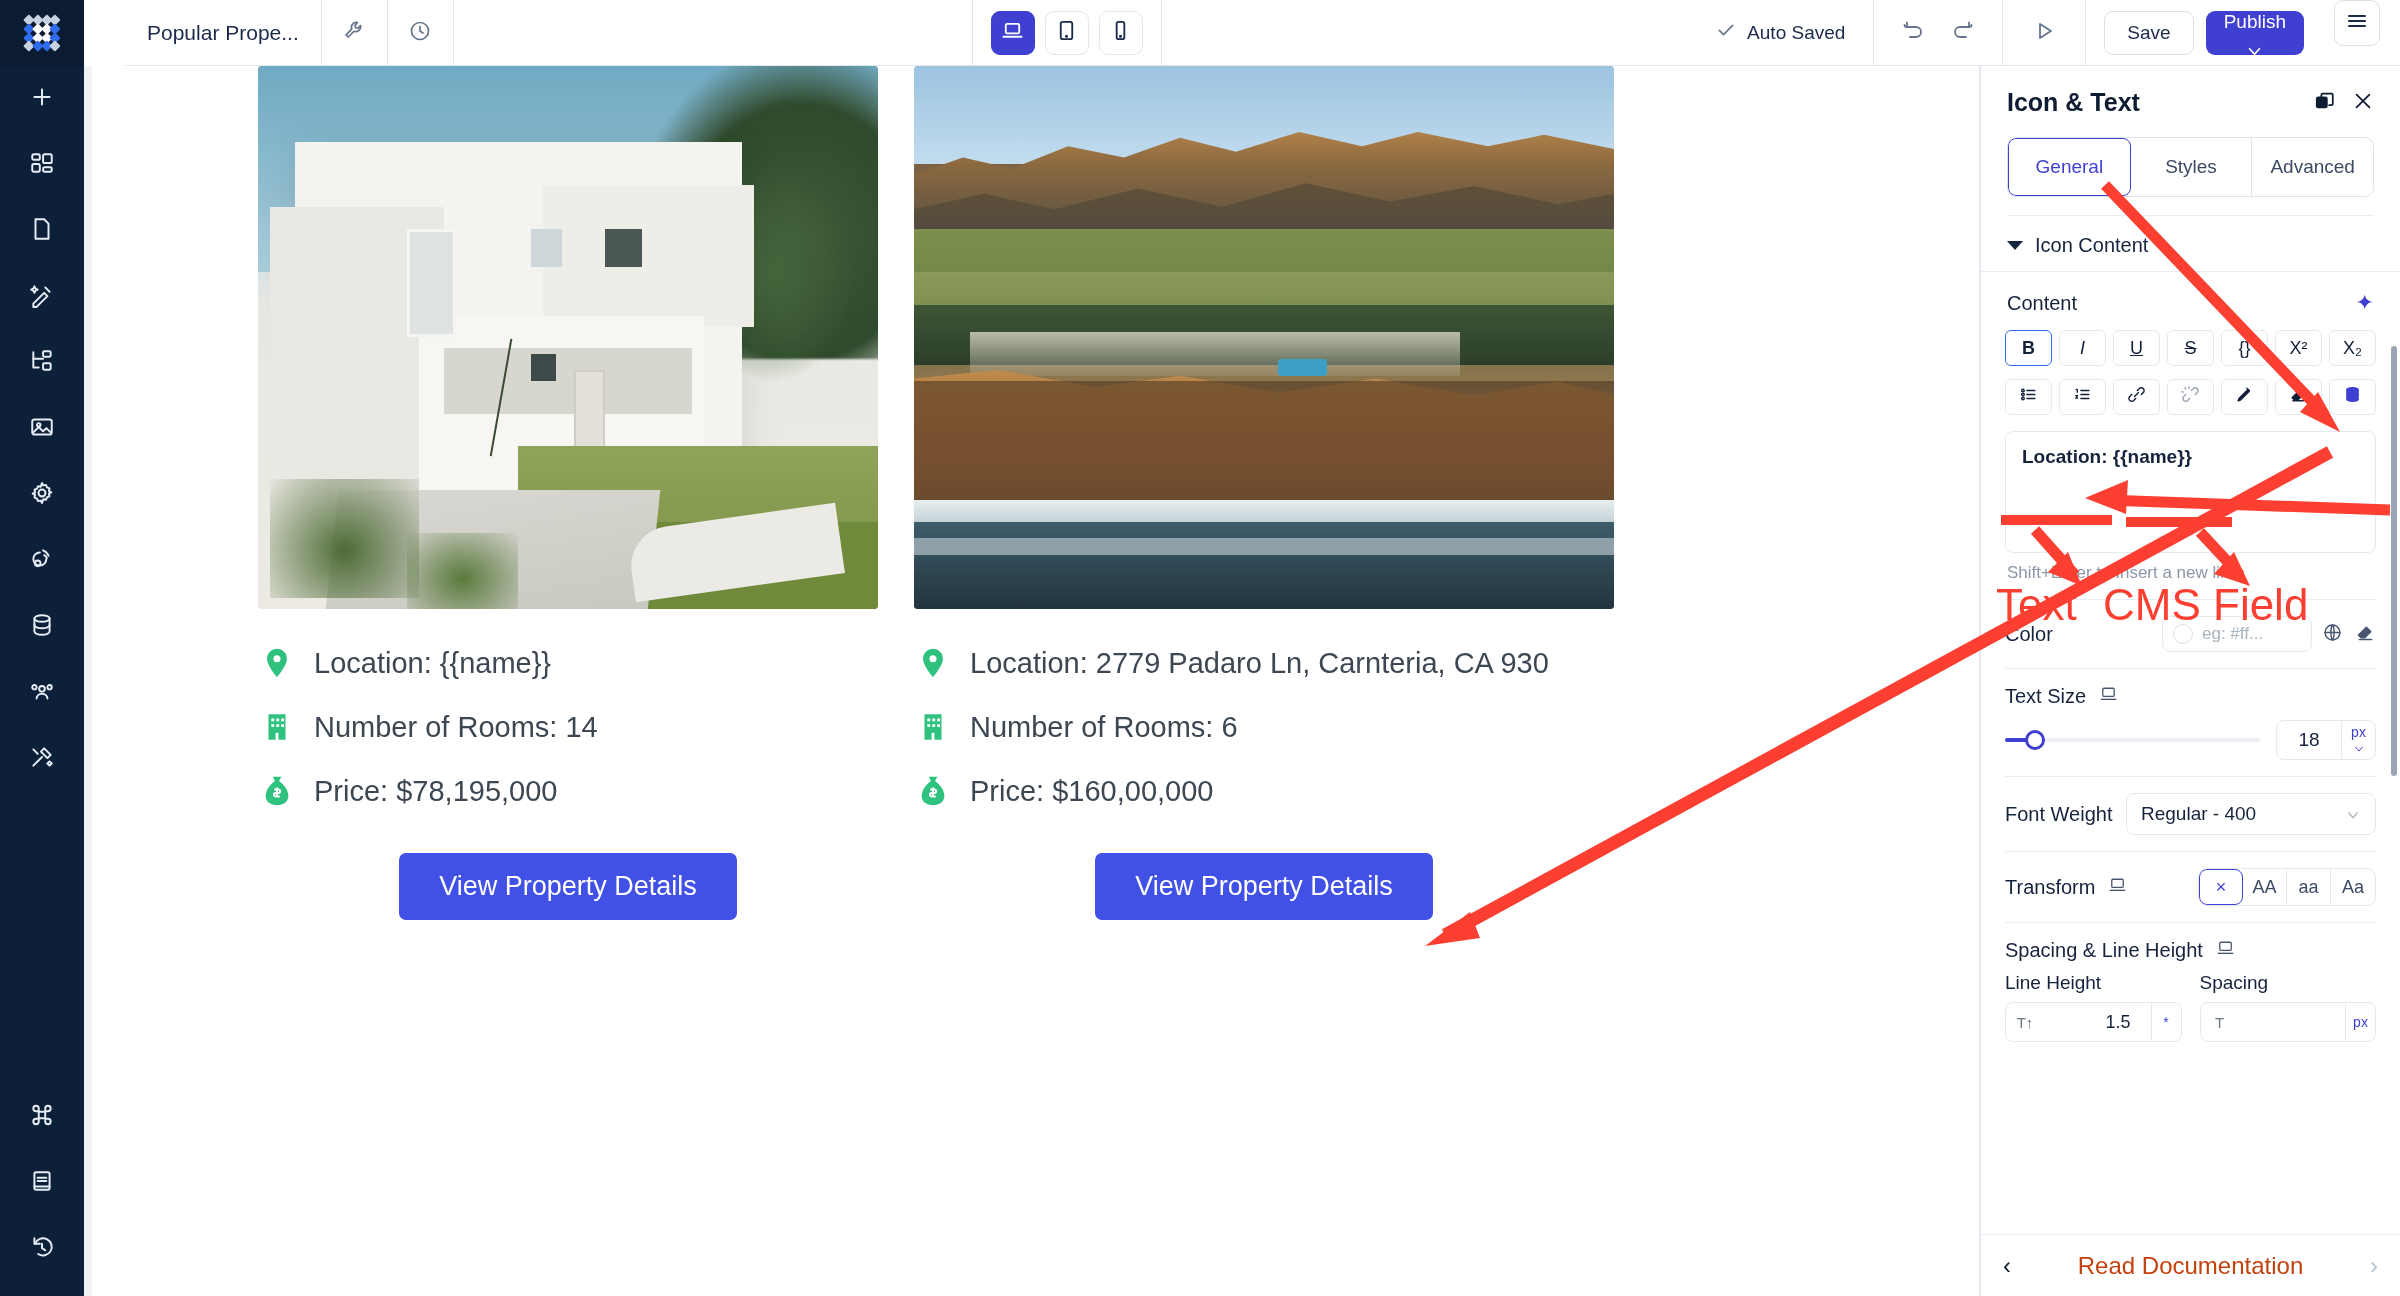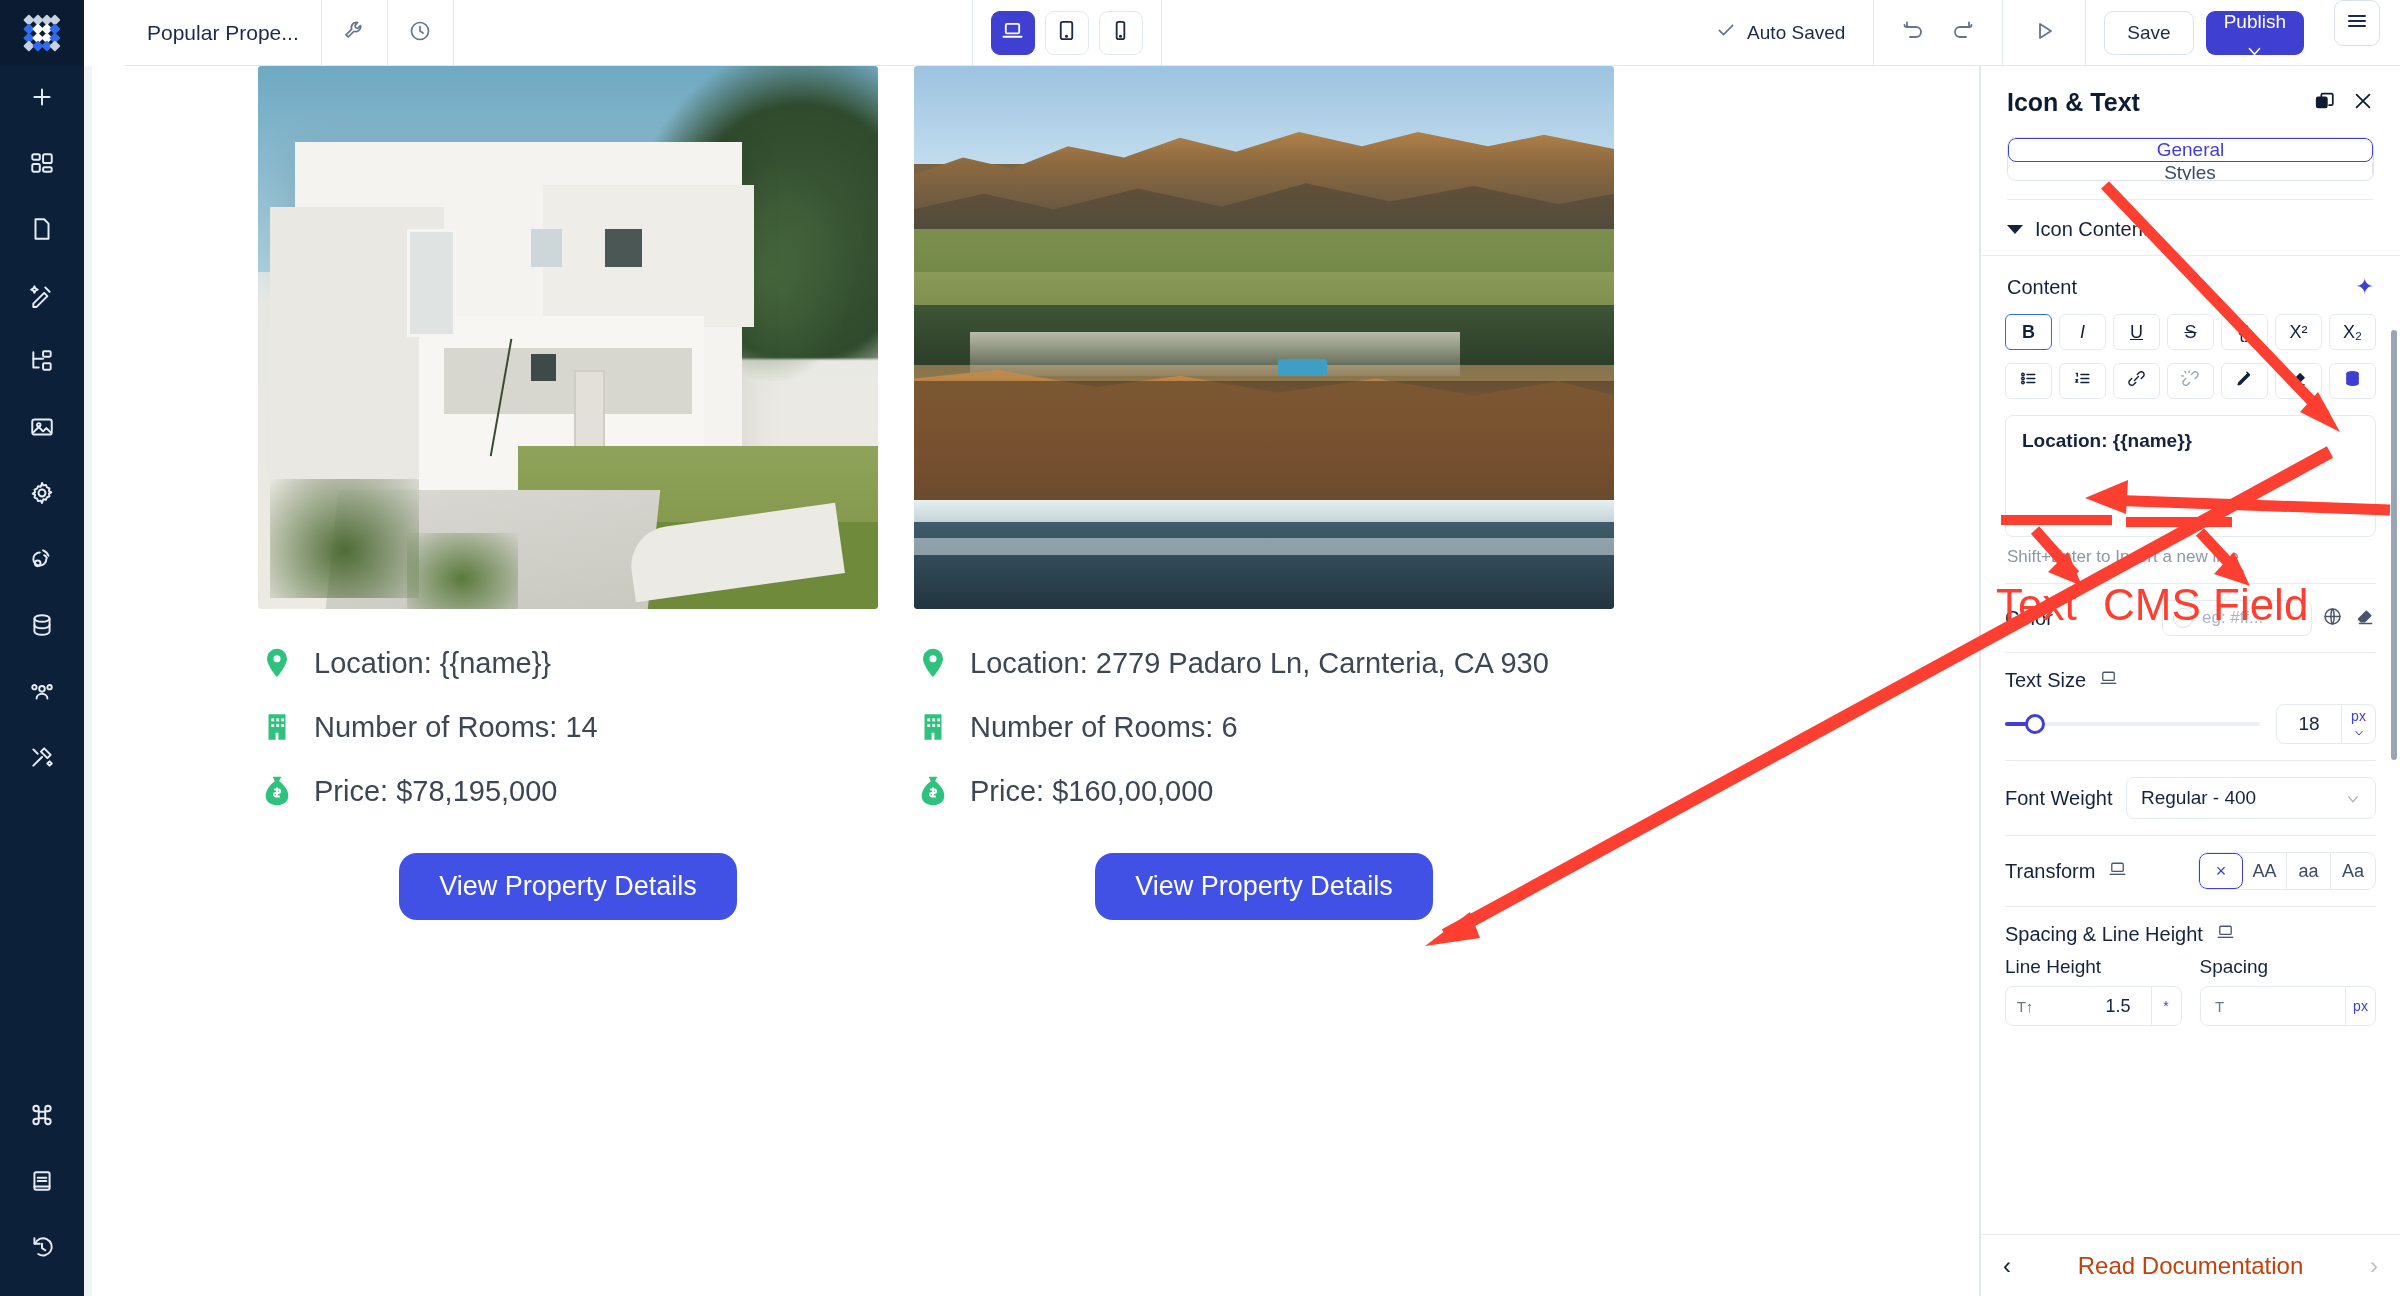--- a/index.html
+++ b/index.html
@@ -196,40 +196,40 @@
   .ph2 .sea { position:absolute; left:0; right:0; bottom:0; height:16%; background: linear-gradient(180deg,#3e5d6b,#22343f); }
   .ph2 .seahl { position:absolute; left:0; right:0; bottom:10%; height:3%; background: rgba(230,240,244,.5); }
 
   .meta { padding: 22px 0 0 0; }
   .meta-row { display: flex; align-items: center; gap: 18px; height: 64px; }
   .meta-icon { width: 38px; flex: 0 0 38px; display: flex; align-items: center; justify-content: center; }
   .meta-icon svg { width: 34px; height: 34px; fill: #2ec27e; }
   .meta-text { font-size: 29px; color: #3d4753; white-space: nowrap; }
   .cta-wrap { display: flex; justify-content: center; padding-top: 30px; }
   .cta {
-    background: #4151e6; color: #fff; border: none; border-radius: 18px;
+    background: #4151e6; color: #fff; border: none; border-radius: 7px;
     padding: 0 40px; height: 67px; font-size: 27px; cursor: pointer;
     font-family: "Liberation Sans", sans-serif;
   }
 
   
   .panel {
     width: 420px; flex: 0 0 420px;
     background: #fff; display: flex; flex-direction: column;
     position: relative; overflow: hidden;
     border-left: 1px solid #e3e8ef;
   }
   .panel-head { padding: 22px 26px 0 26px; }
   .panel-head-row { display: flex; align-items: center; justify-content: space-between; }
   .panel-title { font-size: 25px; font-weight: bold; color: #0d1b33; }
   .panel-head-icons { display: flex; align-items: center; gap: 16px; }
   .panel-head-icons svg { width: 22px; height: 22px; stroke: #0d1b33; fill: none; stroke-width: 1.9; stroke-linecap: round; stroke-linejoin: round; cursor: pointer; }
   .tabs {
     margin-top: 20px; display: flex;
-    border: 1px solid #dfe4ec; border-radius: 9px; overflow: hidden; height: 44px; flex-direction: column;
+    border: 1px solid #dfe4ec; border-radius: 9px; overflow: hidden; height: 60px;
   }
   .tab {
     flex: 1 1 0; display: flex; align-items: center; justify-content: center;
     font-size: 19px; color: #3d4a63; cursor: pointer; border-right: 1px solid #dfe4ec;
   }
   .tab:last-child { border-right: none; }
   .tab.active { color: #3f3fd1; border: 1.6px solid #3f3fd1; border-radius: 8px; }
   .panel-div { height: 1px; background: #e9edf3; margin-top: 18px; }
 
   .panel-scroll { flex: 1 1 auto; overflow: hidden; position: relative; }

